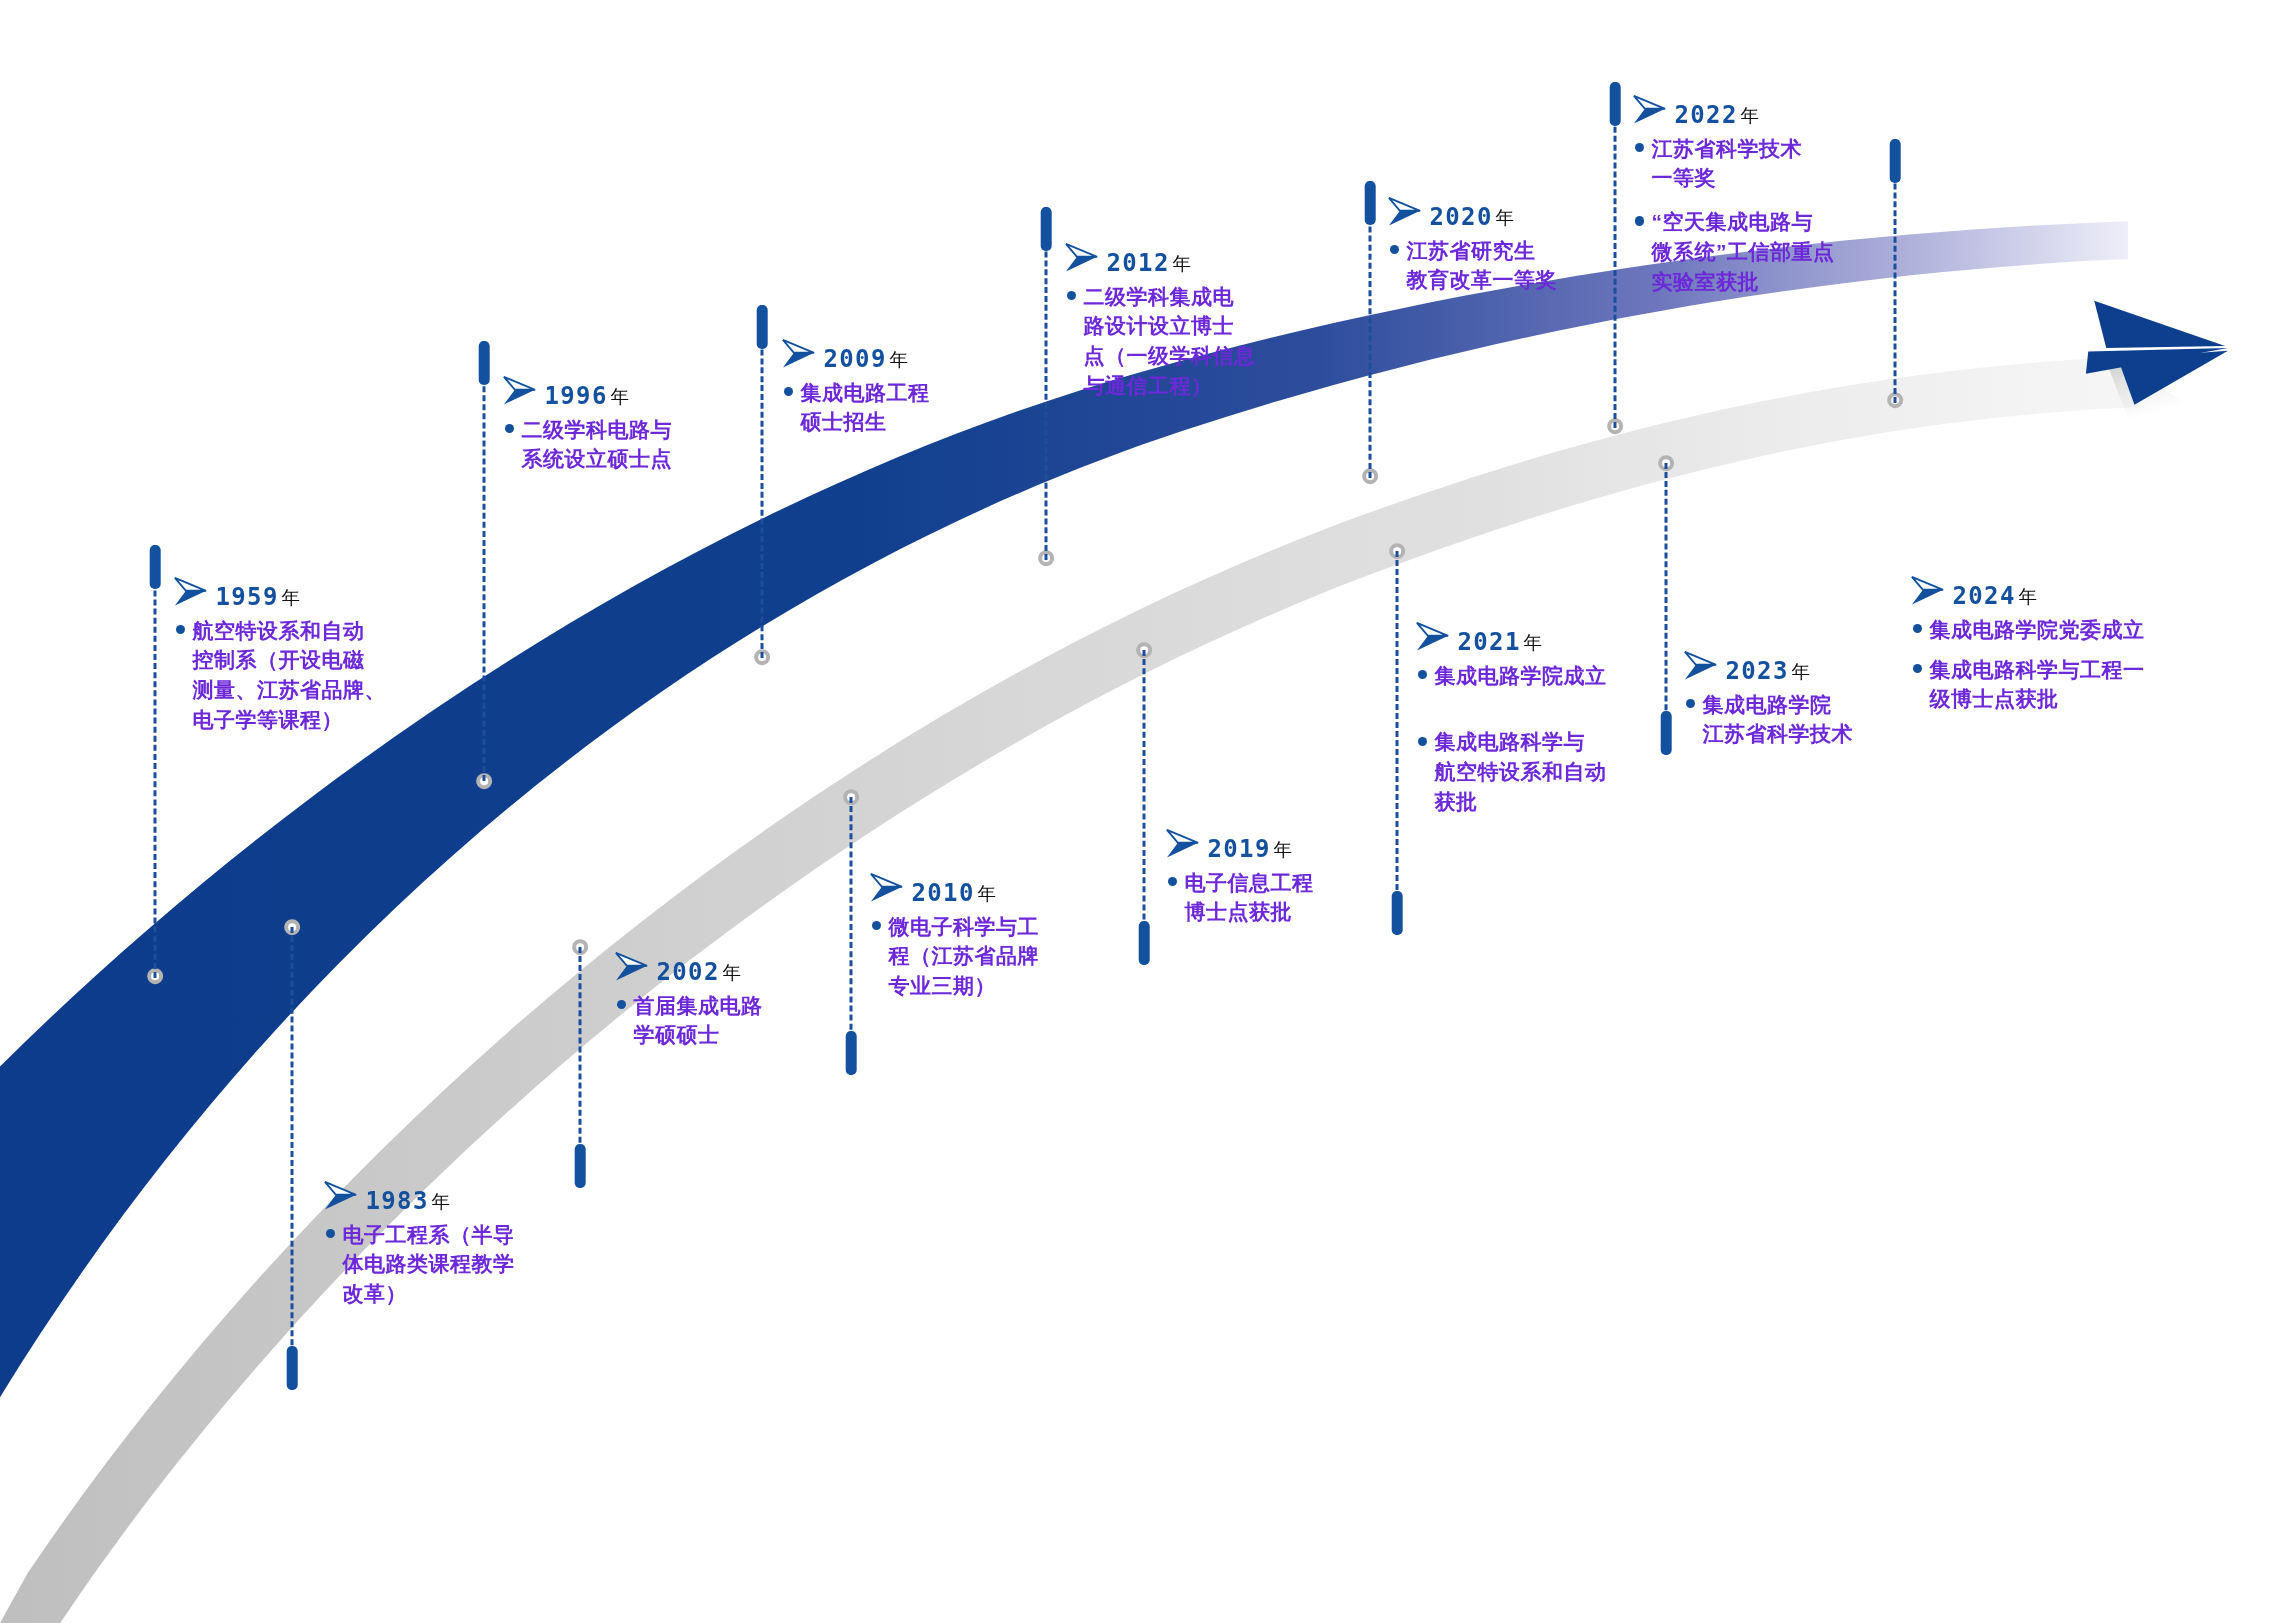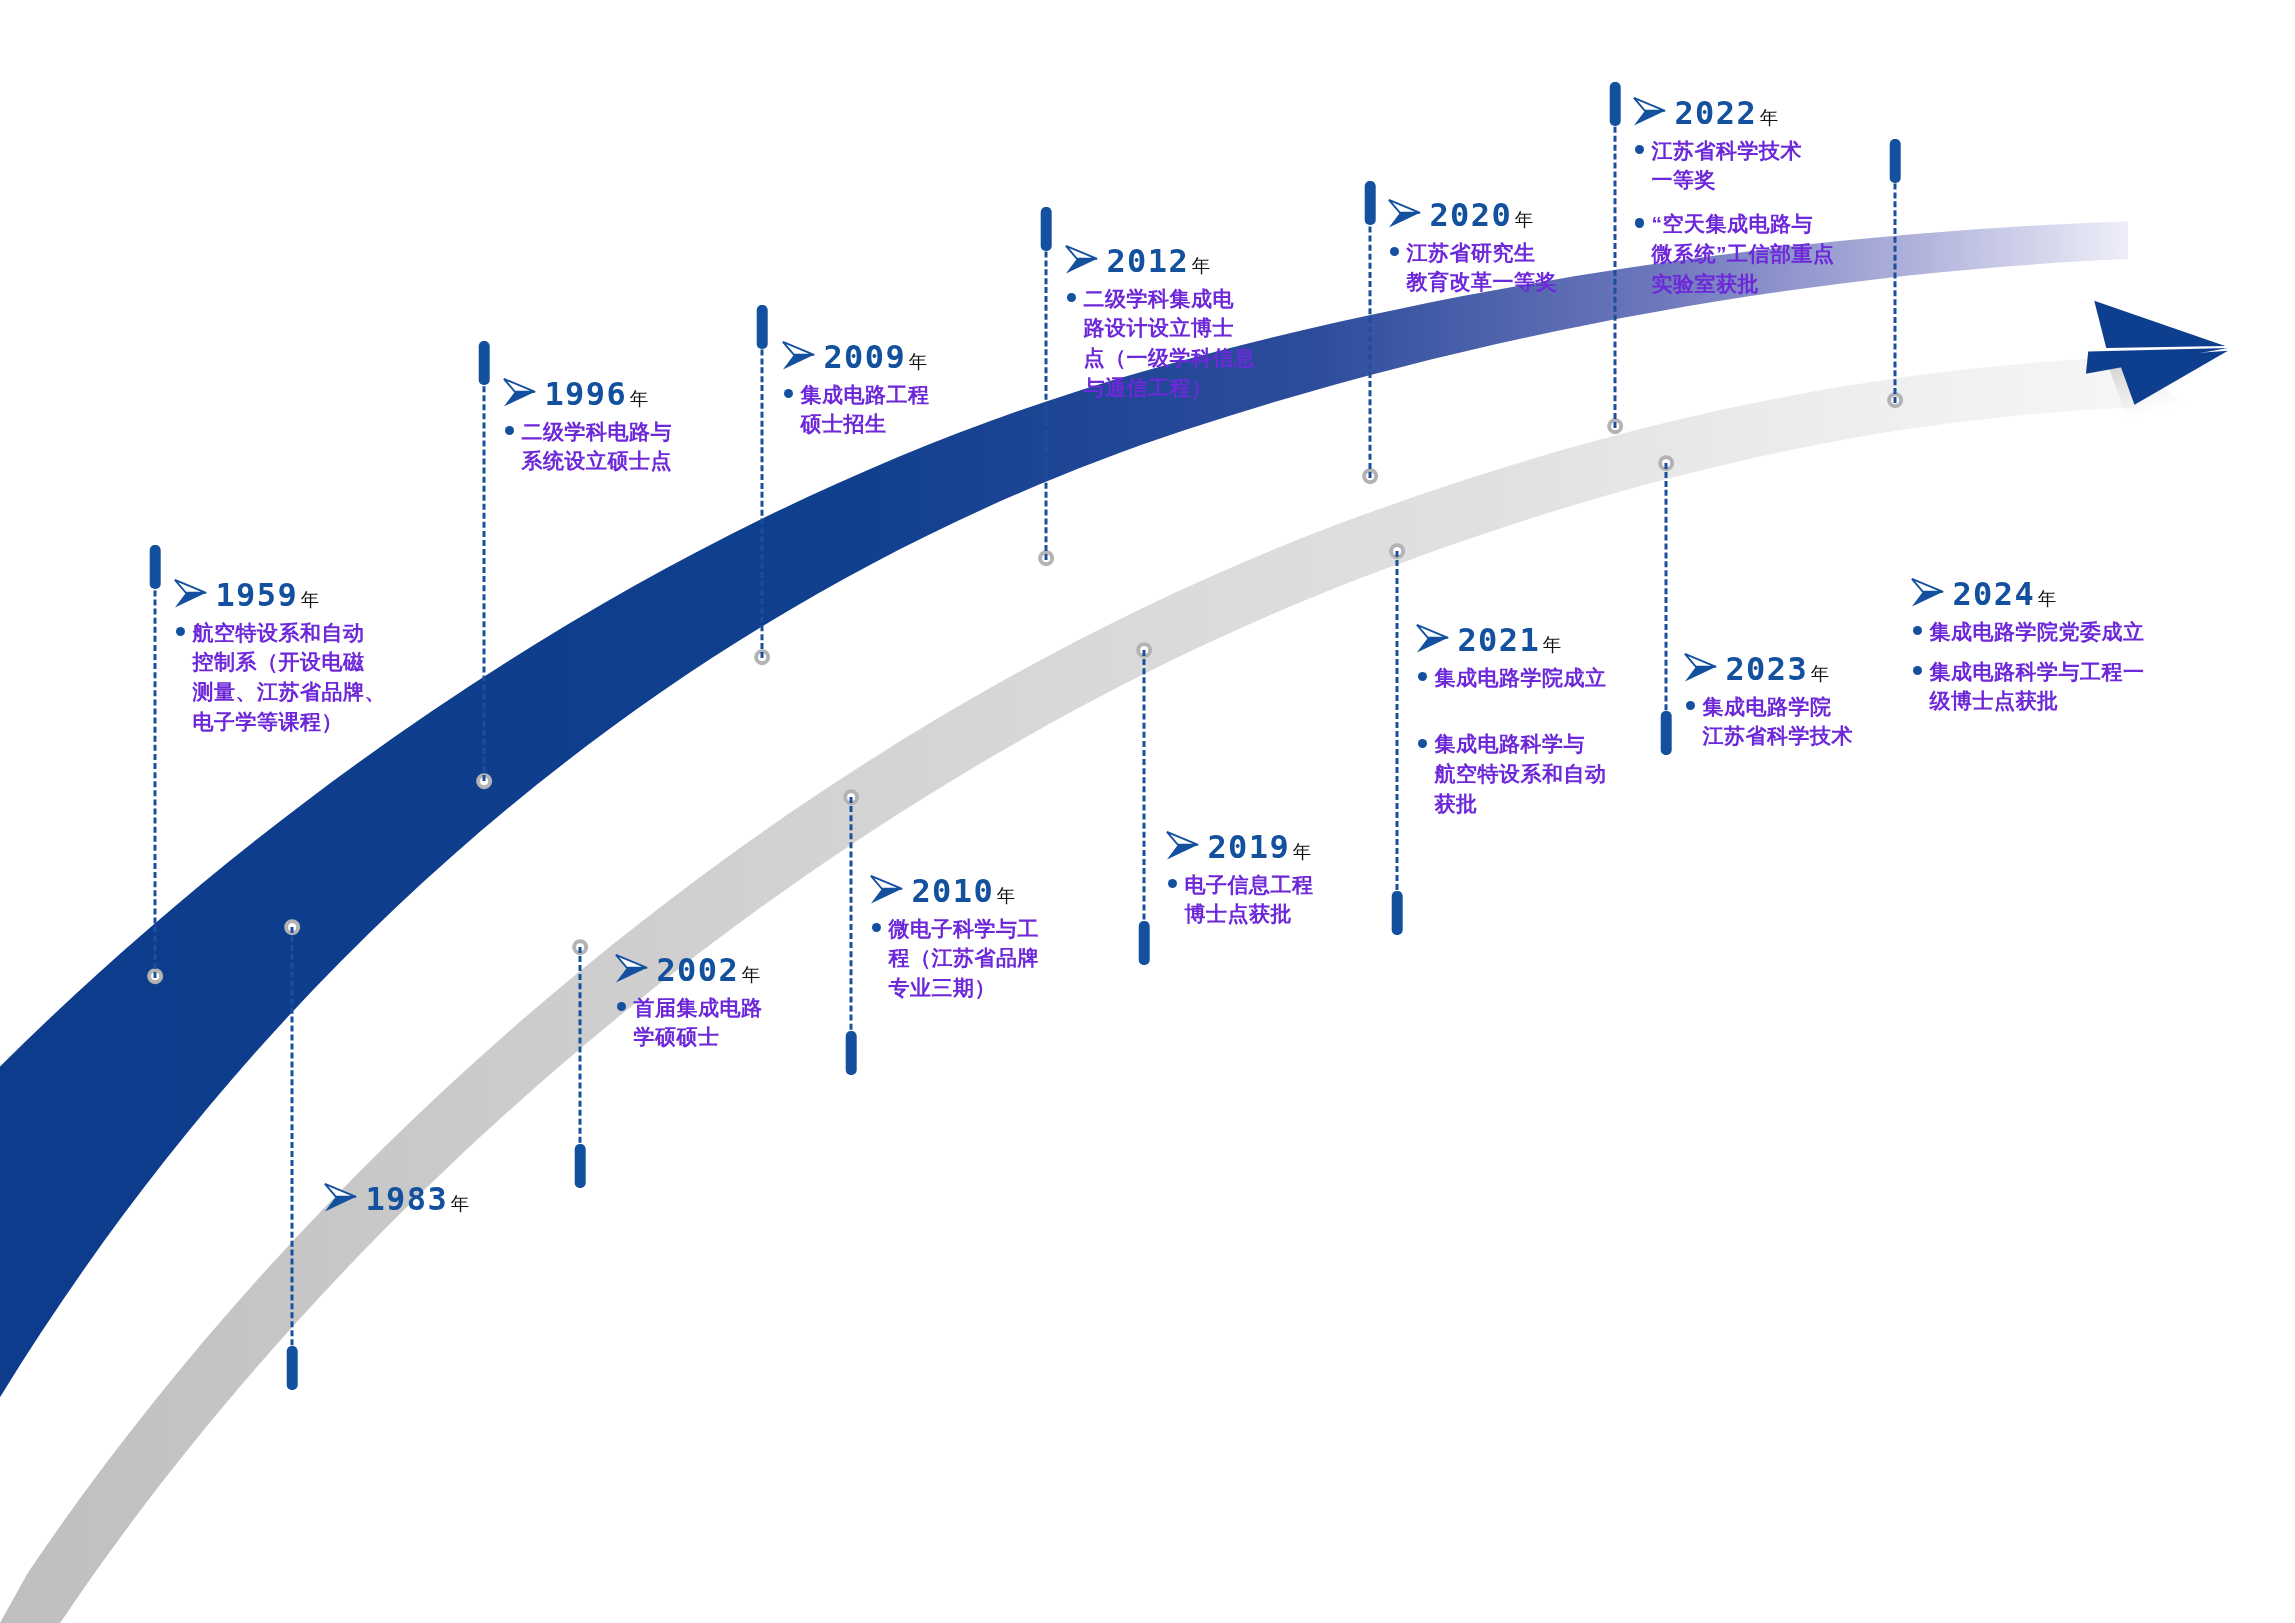--- a/index.html
+++ b/index.html
@@ -28,21 +28,21 @@
   .leader.up   .cap{top:0;}
   .leader.down .cap{bottom:0;}
 
   .entry{position:absolute;}
   .entry .yearline{display:flex;align-items:flex-end;white-space:nowrap;margin-bottom:6.5px;}
   .arrow-icon{
     display:inline-block;width:34px;height:30px;margin-right:7.4px;flex:0 0 auto;
     position:relative;top:-1.9px;
   }
   .yr{
-    font-size:32px;font-weight:bold;color:#13509e;letter-spacing:1.4px;
+    font-size:24px;font-weight:bold;color:#13509e;letter-spacing:1.4px;
     font-family:"DejaVu Sans Mono","Liberation Mono",monospace;line-height:1;
   }
   .yr-suffix{
     font-size:18.5px;color:#111;margin-left:2.8px;line-height:1;position:relative;top:-1.4px;
     font-family:"Liberation Sans","DejaVu Sans",sans-serif;
   }
   .bullets{margin:0;padding:0;list-style:none;}
   .bullets li{
     position:relative;padding-left:18.5px;margin-bottom:10.2px;
     font-size:21px;line-height:1.42;color:#6d28d9;font-weight:bold;
@@ -198,20 +198,28 @@
     <div class="yearline">
       <span class="arrow-icon">
         <svg viewBox="0 0 74 64">
             <path d="M2 2 L70 30 L2 62 L26 30 Z" fill="#13509e"></path>
             <path d="M2 2 L70 30 L26 30 Z" fill="#ffffff" stroke="#13509e" stroke-width="4"></path>
           </svg>
       </span>
       <span class="yr">1983</span>
       <span class="yr-suffix">年</span>
     </div>
+    <ul class="bullets">
+      <li>
+          <span class="dot"></span>
+        <span class="txt">电子工程系（半导</span>
+        <span class="txt">体电路类课程教学</span>
+        <span class="txt">改革）</span>
+      </li>
+    </ul>
   </div>
 
   <div class="entry" style="left:503px; top:378px; width:278px;">
     <div class="yearline">
       <span class="arrow-icon">
         <svg viewBox="0 0 74 64">
             <path d="M2 2 L70 30 L2 62 L26 30 Z" fill="#13509e"></path>
             <path d="M2 2 L70 30 L26 30 Z" fill="#ffffff" stroke="#13509e" stroke-width="4"></path>
           </svg>
       </span>

